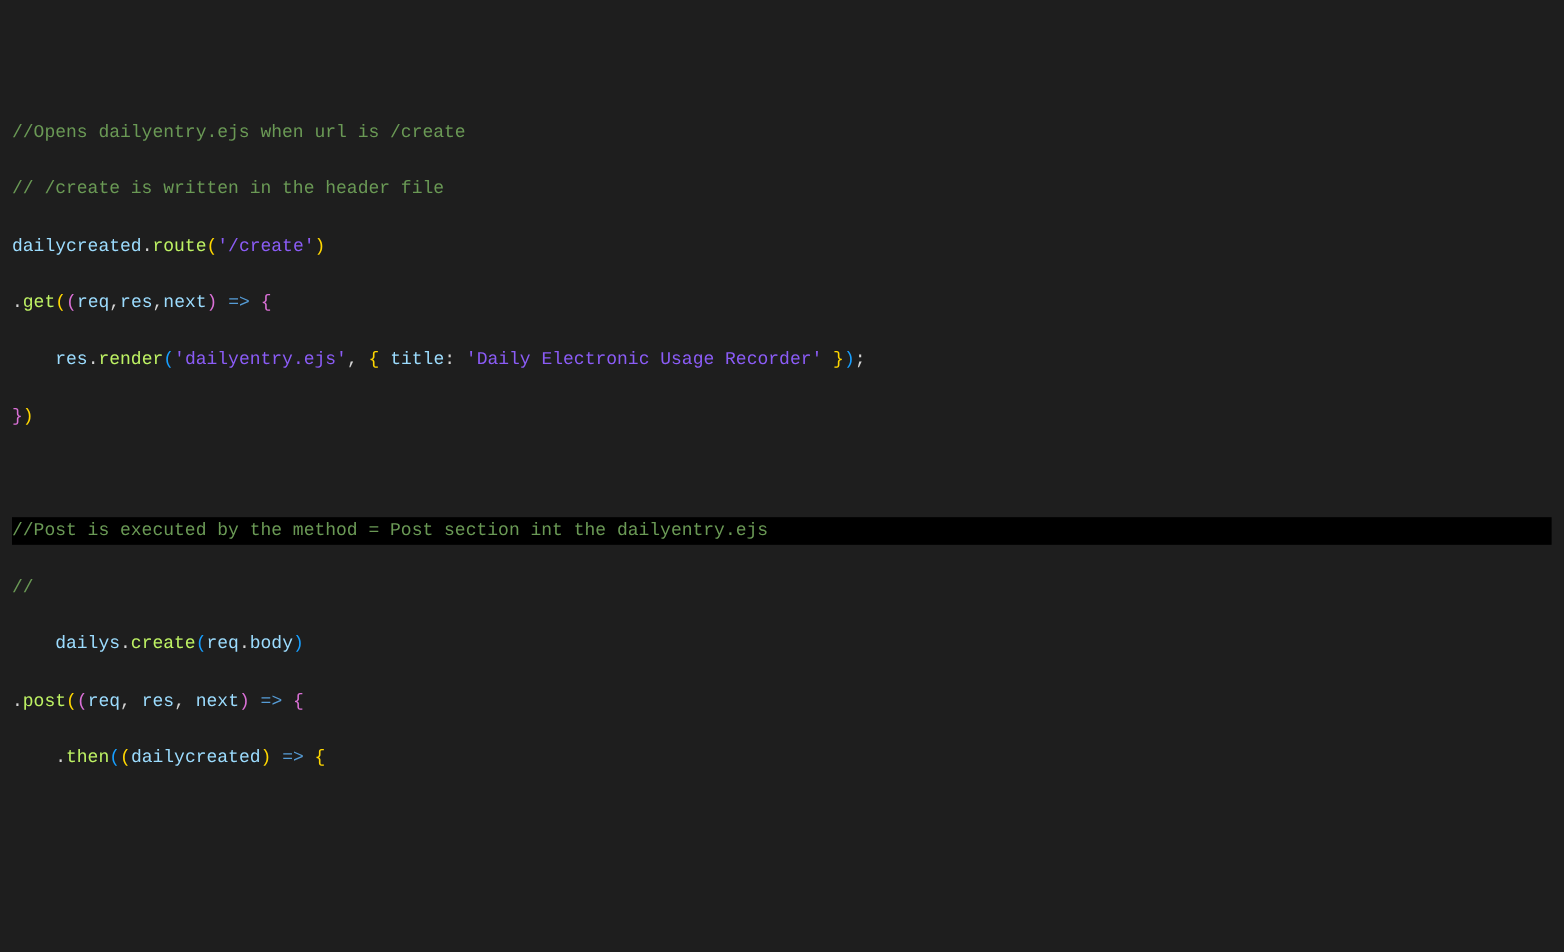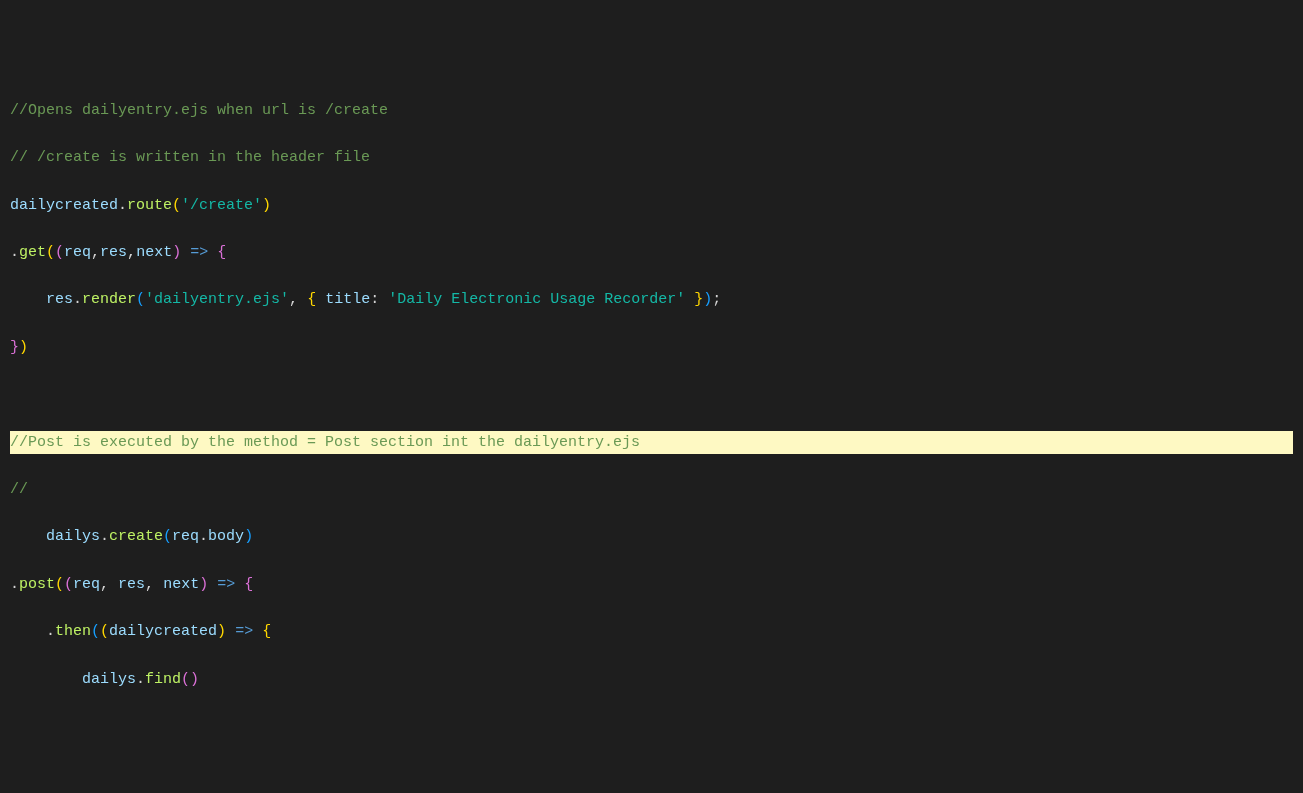--- a/index.html
+++ b/index.html
@@ -16,46 +16,45 @@
   .editor {
     padding: 4px 10px;
   }
   .line {
     display: block;
     min-height: 23.7px;
   }
   .c  { color: #6a9955; }   
   .v  { color: #9cdcfe; }   
   .fn { color: #bef264; }   
-  .s  { color: #14b8a6; font-family: Liberation Mono, monospace; }   
+  .s  { color: #8b5cf6; font-family: Liberation Mono, monospace; }   
   .p  { color: #d4d4d4; }   
   .k  { color: #569cd6; }   
   .br-y { color: #ffd700; } 
   .br-p { color: #da70d6; } 
   .br-b { color: #179fff; } 
-  .hl { background: #fef9c3; display: block; }
+  .hl { background: #000000; display: block; }
 </style>
 </head>
 <body>
 
 
 
 <div class="editor" id="editor"><span class="line"><span class="c">//Opens dailyentry.ejs when url is /create</span></span>
 <span class="line"><span class="c">// /create is written in the header file</span></span>
 <span class="line"><span class="v">dailycreated</span><span class="p">.</span><span class="fn">route</span><span class="br-y">(</span><span class="s">'/create'</span><span class="br-y">)</span></span>
 <span class="line"><span class="p">.</span><span class="fn">get</span><span class="br-y">(</span><span class="br-p">(</span><span class="v">req</span><span class="p">,</span><span class="v">res</span><span class="p">,</span><span class="v">next</span><span class="br-p">)</span><span class="p"> </span><span class="k">=&gt;</span><span class="p"> </span><span class="br-p">{</span></span>
 <span class="line"><span class="p">    </span><span class="v">res</span><span class="p">.</span><span class="fn">render</span><span class="br-b">(</span><span class="s">'dailyentry.ejs'</span><span class="p">, </span><span class="br-y">{</span><span class="p"> </span><span class="v">title</span><span class="p">: </span><span class="s">'Daily Electronic Usage Recorder'</span><span class="p"> </span><span class="br-y">}</span><span class="br-b">)</span><span class="p">;</span></span>
 <span class="line"><span class="br-p">}</span><span class="br-y">)</span></span>
 <span class="line"> </span>
 <span class="line hl"><span class="c">//Post is executed by the method = Post section int the dailyentry.ejs</span></span>
 <span class="line"><span class="c">//</span></span>
 <span class="line"><span class="p">    </span><span class="v">dailys</span><span class="p">.</span><span class="fn">create</span><span class="br-b">(</span><span class="v">req</span><span class="p">.</span><span class="v">body</span><span class="br-b">)</span></span>
 <span class="line"><span class="p">.</span><span class="fn">post</span><span class="br-y">(</span><span class="br-p">(</span><span class="v">req</span><span class="p">, </span><span class="v">res</span><span class="p">, </span><span class="v">next</span><span class="br-p">)</span><span class="p"> </span><span class="k">=&gt;</span><span class="p"> </span><span class="br-p">{</span></span>
 <span class="line"><span class="p">    .</span><span class="fn">then</span><span class="br-b">(</span><span class="br-y">(</span><span class="v">dailycreated</span><span class="br-y">)</span><span class="p"> </span><span class="k">=&gt;</span><span class="p"> </span><span class="br-y">{</span></span>
-<span class="line"><span class="p">        </span><span class="v">dailys</span><span class="p">.</span><span class="fn">find</span><span class="br-p">(</span><span class="br-p">)</span></span>
 
 
 
 
 
 
 
 
 
 

